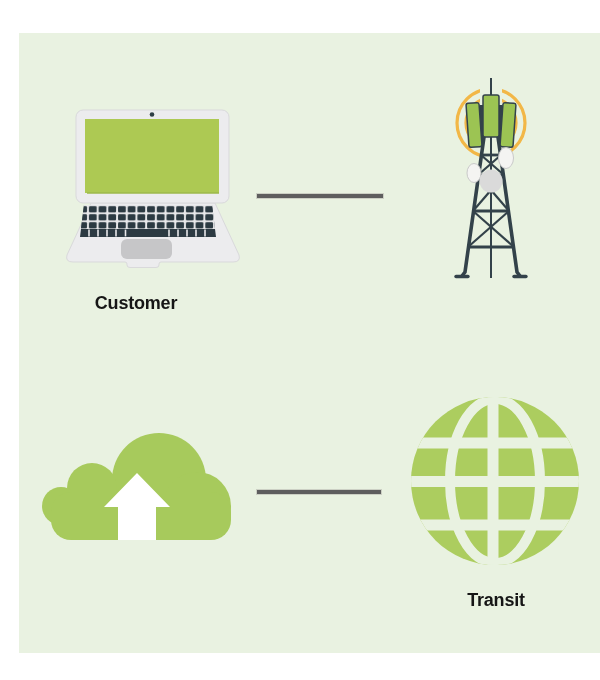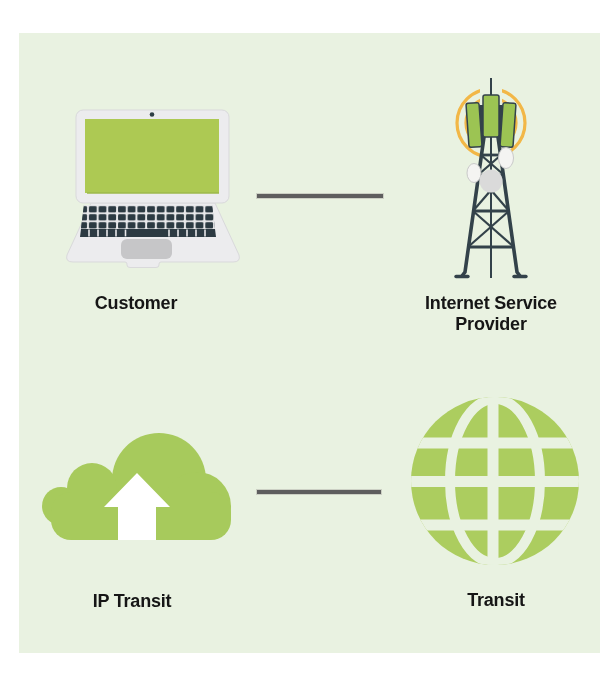--- a/index.html
+++ b/index.html
@@ -145,16 +145,14 @@
       <rect x="0" y="124.5" width="172" height="11" fill="#e9f2e1"></rect>
       <rect x="78.5" y="0" width="11" height="172" fill="#e9f2e1"></rect>
       <ellipse cx="86" cy="86" rx="45" ry="82" fill="none" stroke="#e9f2e1" stroke-width="10"></ellipse>
     </g>
   </svg>
 
   <div class="connector c1"></div>
   <div class="connector c2"></div>
 
   <div class="label customer">Customer</div>
-  <div class="label isp">Internet Service Provider</div>
-  <div class="label transit">IP Transit</div>
   <div class="label internet">Transit</div>
 </div>
 
 </body></html>

